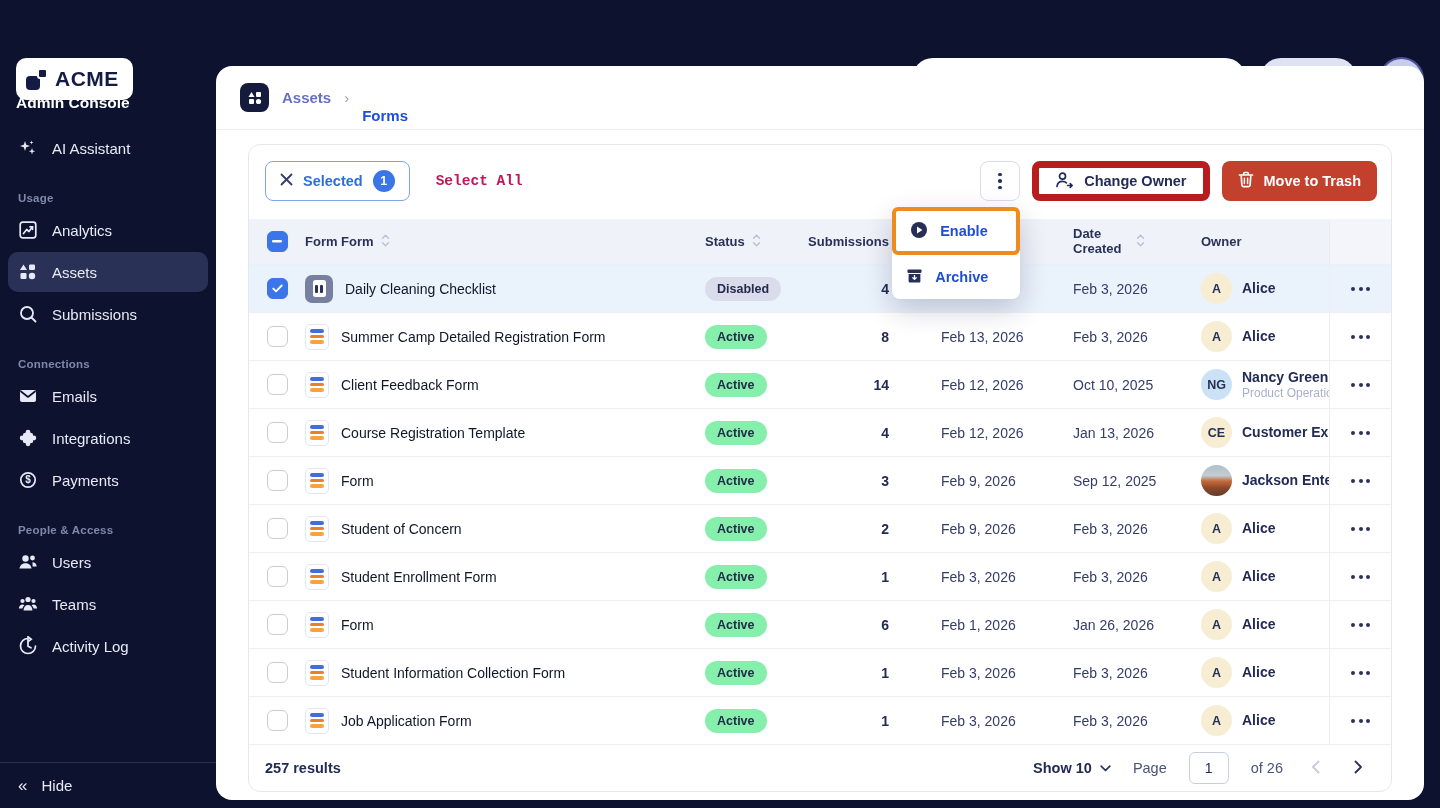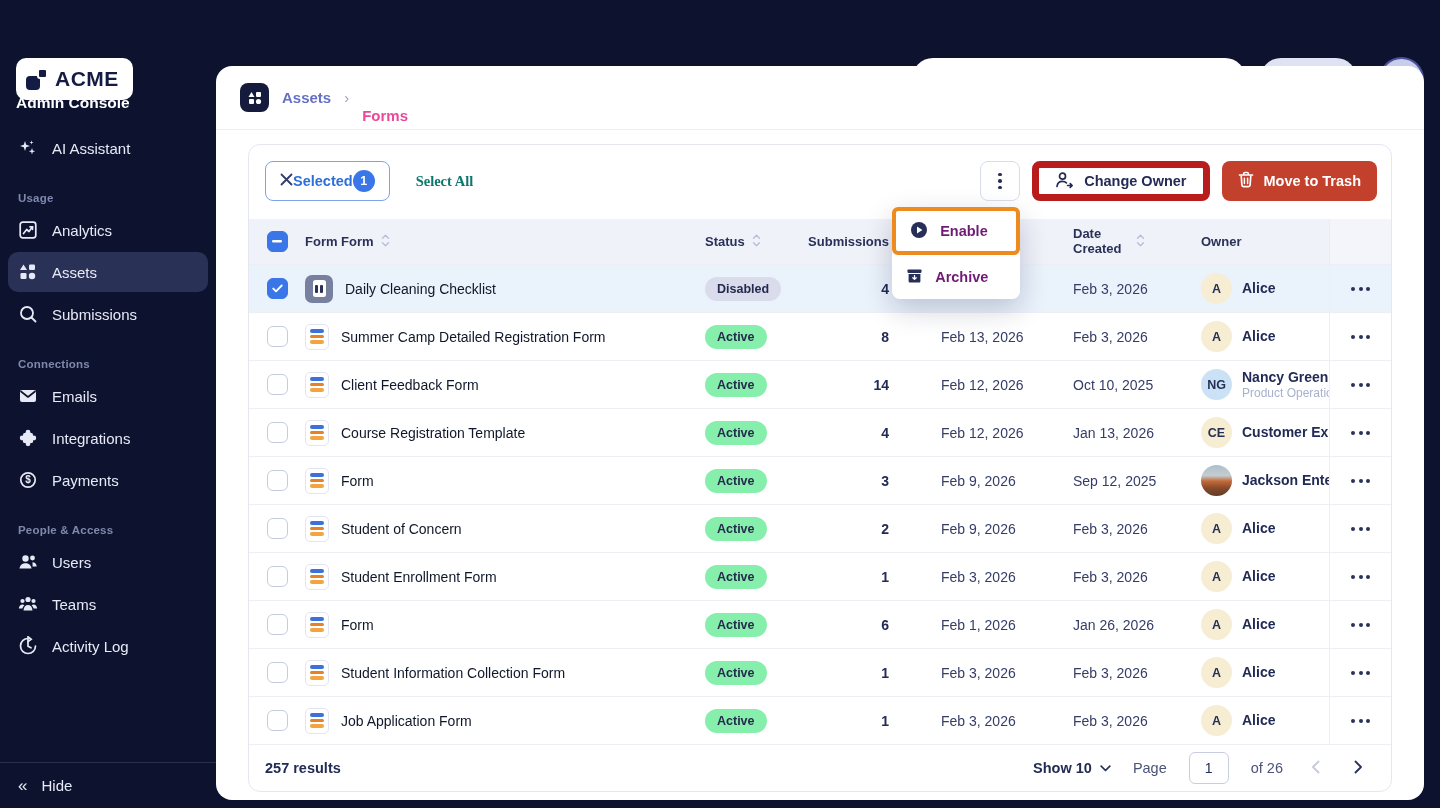--- a/index.html
+++ b/index.html
@@ -43,49 +43,49 @@
     padding:0 18px; font-size:15px; font-weight:500; cursor:pointer; }
   .hide-chev { font-size:17px; color:#E7EAF6; }
   
   .main { position:absolute; left:216px; top:66px; right:16px; bottom:8px;
     background:#fff; border-radius:16px; overflow:hidden; }
   .breadcrumb-bar { height:64px; display:flex; align-items:center; gap:13px;
     padding:0 24px; border-bottom:1px solid #ECEEF5; }
   .bc-tile { width:29px; height:29px; background:#151B3D; border-radius:8px; display:grid; place-items:center; }
   .bc-link { font-size:15px; font-weight:600; color:#6470C5; cursor:pointer; }
   .bc-sep { color:#9AA1BC; font-size:15px; }
-  .bc-current { font-size:15px; font-weight:700; color:#ec4899;margin-top:36px; }
+  .bc-current { font-size:15px; font-weight:700; color:#1d4ed8;margin-top:36px; }
   
   .card { margin:14px 32px 0 32px; border:1px solid #E4E7F1; border-radius:12px;
     height:648px; display:flex; flex-direction:column; position:relative; }
   .toolbar { display:flex; align-items:center; padding:16px 14px 18px 16px; }
-  .btn-selected { display:flex; align-items:center; height:40px; padding:0 14px;
+  .btn-selected { display:flex; align-items:center; gap:10px; height:40px; padding:0 14px;
     background:#fff; border:1.5px solid #7FA3EA; border-radius:8px; color:#2D6FDA;
     font-size:14.5px; font-weight:700; font-family:inherit; cursor:pointer; }
   .badge { width:22px; height:22px; border-radius:50%; background:#3A76E8; color:#fff;
     font-size:12.5px; font-weight:700; display:grid; place-items:center; }
-  .select-all { margin-left:26px; background:none; border:none; color:#0f766e;
-    font-size:14.5px; font-weight:700; font-family:Liberation Serif, serif; cursor:pointer; }
+  .select-all { margin-left:26px; background:none; border:none; color:#be185d;
+    font-size:14.5px; font-weight:700; font-family:Liberation Mono, monospace; cursor:pointer; }
   .tb-right { margin-left:auto; display:flex; gap:12px; align-items:center; }
   .kebab-wrap { position:relative; }
   .kebab-btn { width:40px; height:40px; background:#fff; border:1px solid #D8DCEA;
     border-radius:8px; display:grid; place-items:center; cursor:pointer; }
   .kebab-dots { display:flex; flex-direction:column; gap:3px; }
   .kebab-dots i { width:3.5px; height:3.5px; border-radius:50%; background:#2A3158; }
   .btn-owner { height:40px; padding:0 16px; background:#fff; border:7px solid #b91c1c;
     border-radius:8px; display:flex; align-items:center; gap:10px; color:#232B56;
     font-size:14.5px; font-weight:700; font-family:inherit; cursor:pointer; }
   .btn-trash { height:40px; padding:0 16px; background:#C2402C; border:none;
     border-radius:8px; display:flex; align-items:center; gap:10px; color:#fff;
     font-size:14.5px; font-weight:700; font-family:inherit; cursor:pointer; }
   
   .menu { position:absolute; top:46px; right:0; width:128px; background:#fff;
     border-radius:10px; box-shadow:0 10px 28px rgba(18,27,72,.22); z-index:30; }
   .menu-item { height:44px; display:flex; align-items:center; gap:12px; padding:0 14px;
-    font-size:14.5px; font-weight:600; color:#701a75; cursor:pointer; background:#fff; border-radius:8px; }
+    font-size:14.5px; font-weight:600; color:#1d4ed8; cursor:pointer; background:#fff; border-radius:8px; }
   .menu-item.highlight { border:4px solid #ED8B1E; border-radius:6px; height:48px; }
   
   .grid-row { display:grid; grid-template-columns:56px 400px 114px 100px 132px 130px 1fr 62px; align-items:center; }
   .thead { background:#F0F2F9; height:46px; font-size:13px; font-weight:700; color:#2A3158; }
   .th { display:flex; align-items:center; gap:7px; }
   .th.sortable { cursor:pointer; }
   .th-sub { justify-content:flex-end; padding-right:14px; }
   .th-created { padding-left:22px; }
   .th-created .th-label { width:56px; line-height:1.15; }
   .th-owner { padding-left:20px; }

